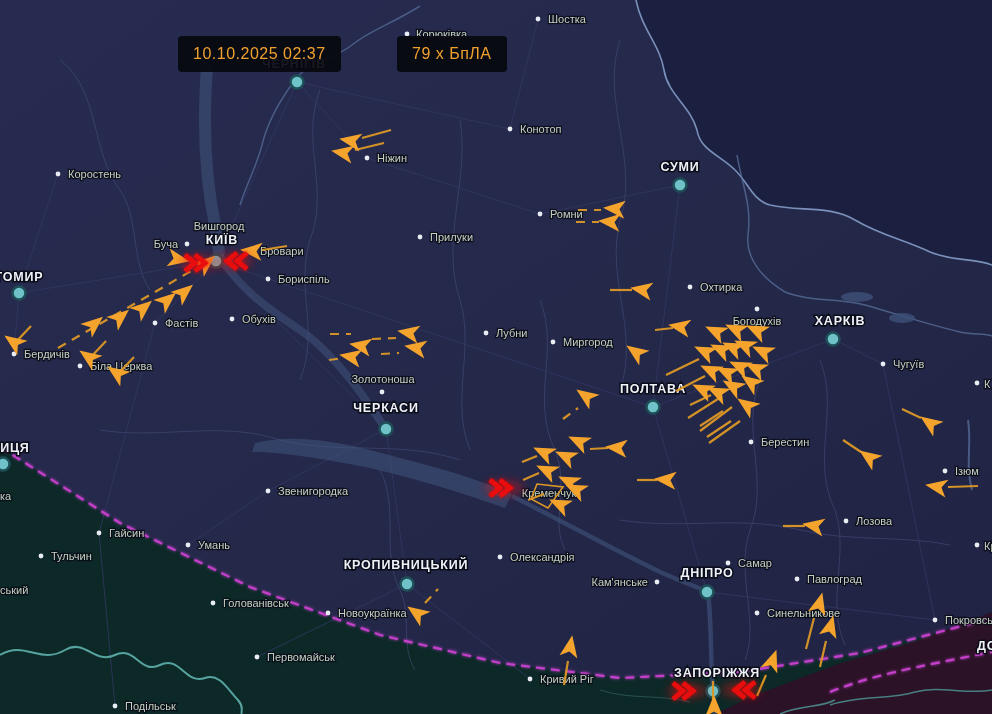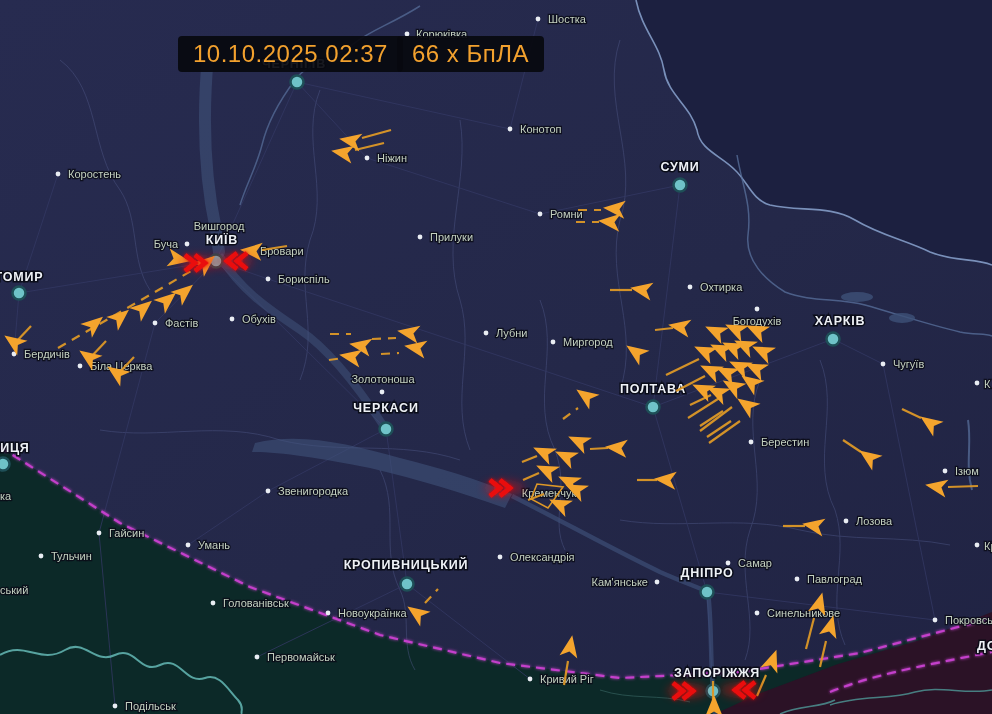--- a/index.html
+++ b/index.html
@@ -3,21 +3,21 @@
 <meta charset="utf-8">
 <style>
   html,body{margin:0;padding:0;background:#14162a;}
   .stage{position:relative;width:992px;height:714px;overflow:hidden;
          background:#242849;font-family:"Liberation Sans",sans-serif;}
   svg{position:absolute;left:0;top:0;z-index:1;}
   .hdr{position:absolute;z-index:5;display:flex;align-items:center;}
   .brand{left:46px;top:30px;font-size:29px;font-weight:700;color:#ffffff;
          letter-spacing:.5px;text-shadow:0 1px 4px rgba(0,0,0,.6);}
   .badge{top:36px;height:36px;padding:0 15px;background:rgba(7,9,15,.93);
-         border-radius:4px;color:#f2a12e;font-size:24px;font-weight:500;
+         border-radius:4px;color:#f2a12e;font-size:16px;font-weight:500;
          letter-spacing:.5px;}
   .badge.b1{left:178px;}
   .badge.b2{left:397px;}
   .town-label{font-size:11px;fill:#c4d1c1;paint-order:stroke;stroke:rgba(10,12,24,.85);stroke-width:2.5px;}
   .major-label{font-size:12.5px;font-weight:700;letter-spacing:.8px;fill:#eef1f6;
                paint-order:stroke;stroke:rgba(8,10,20,.9);stroke-width:3px;}
 </style>
 </head>
 <body>
 
@@ -362,15 +362,15 @@
         </g>
         <g transform="translate(743 690) scale(-1,1)">
           <ellipse cx="2" cy="0" rx="20" ry="8" fill="#ea1111" opacity="0.38" filter="url(#fblur)"></ellipse>
           <path d="M-12,-8 L-2,0 L-12,8" fill="none" stroke="#ea1111" stroke-width="4.6" filter="url(#fglow)"></path>
           <path d="M-2,-8 L8,0 L-2,8" fill="none" stroke="#ea1111" stroke-width="4.6" filter="url(#fglow)"></path>
         </g>
       </g>
 </svg>
 
 <div class="hdr badge b1">10.10.2025 02:37</div>
-<div class="hdr badge b2">66 х БпЛА</div>
+<div class="hdr badge b2">79 х БпЛА</div>
 
 </div>
 
 </body></html>

